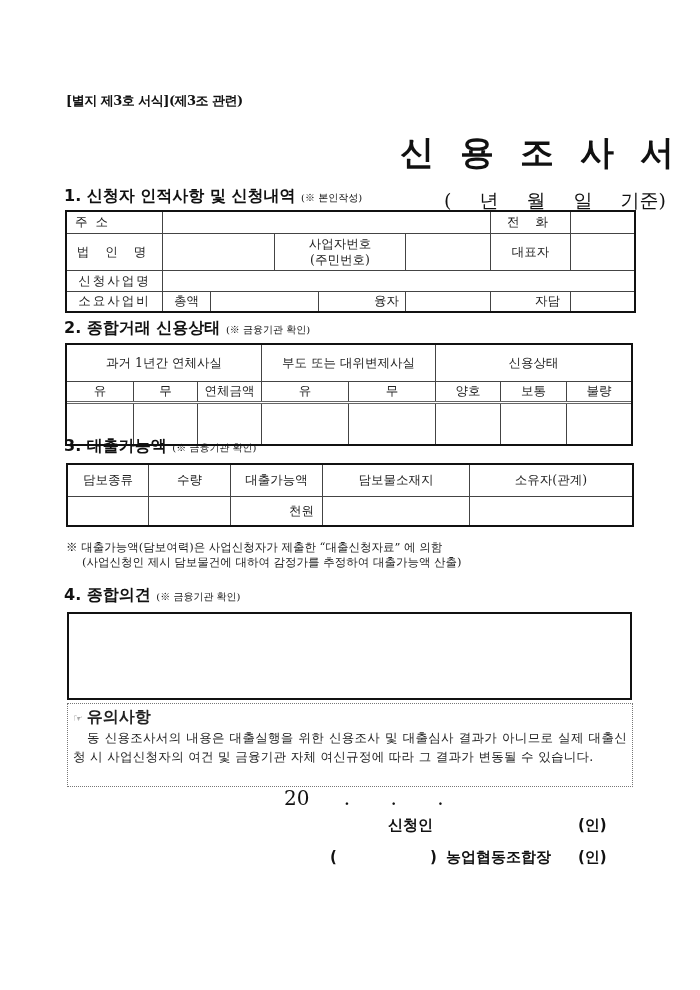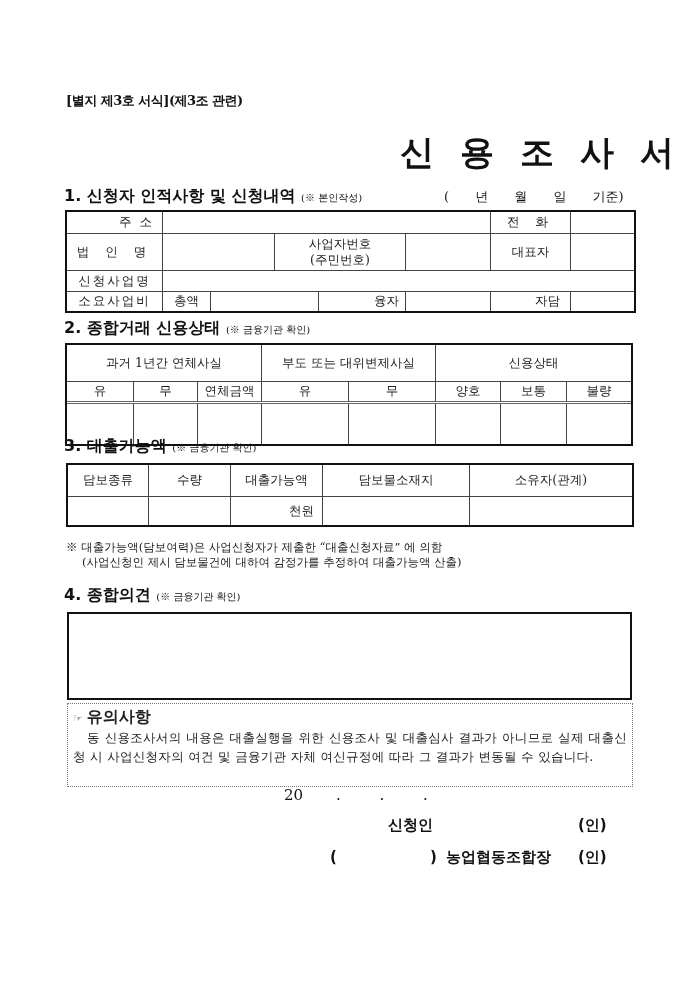--- a/index.html
+++ b/index.html
@@ -6,41 +6,41 @@
   body { width:700px; height:990px; position:relative; overflow:hidden; color:#111;
          font-family:"DejaVu Serif","Liberation Serif",serif; }
   .abs { position:absolute; }
   .form-ref { left:66px; top:92px; font-size:13px; font-weight:bold; letter-spacing:-0.5px; }
   .title { left:0; width:700px; top:130px; text-align:right; font-size:34px; font-weight:bold;
            letter-spacing:26px; padding-left:26px; box-sizing:border-box;
            font-family:"DejaVu Sans","Liberation Sans",sans-serif; }
   .sec-head { left:64px; font-size:16px; font-weight:bold; white-space:nowrap;
               font-family:"DejaVu Sans","Liberation Sans",sans-serif; }
   .sec-head .note { font-weight:normal; font-family:"DejaVu Serif","Liberation Serif",serif; font-size:10px; }
-  .date-basis { left:444px; top:188px; font-size:13px; word-spacing:22px; white-space:nowrap; }
+  .date-basis { left:444px; top:188px; font-size:19px; word-spacing:22px; white-space:nowrap; }
 
   table { border-collapse:collapse; position:absolute; table-layout:fixed; }
   td { border:1px solid #444; font-size:12.5px; text-align:center; padding:0; color:#222; overflow:hidden; white-space:nowrap; }
   table.outer { outline:2px solid #111; outline-offset:-1px; }
 
   .t1 { left:66px; top:211px; width:568px; }
   .t1 td.lbl { letter-spacing:2px; }
-  .spread { display:flex; justify-content:flex-end; padding:0 8px; }
+  .spread { display:flex; justify-content:flex-start; padding:0 8px; }
   .t2 { left:66px; top:344px; width:565px; }
   .t2 tr.hdr2 td { border-bottom:3px double #666; }
   .t3 { left:67px; top:464px; width:565px; }
   .right { text-align:right; padding-right:8px; }
 
   .footnote { left:66px; top:540px; font-size:11.5px; line-height:15px; color:#222; white-space:nowrap; }
   .opinion-box { left:67px; top:612px; width:565px; height:88px; border:2px solid #111; box-sizing:border-box; }
   .notice { left:67px; top:703px; width:566px; height:84px; border:1px dotted #777; box-sizing:border-box;
             padding:3px 5px; font-size:12.5px; line-height:19px; color:#222; }
   .notice .nt { font-weight:bold; font-family:"DejaVu Sans","Liberation Sans",sans-serif; font-size:16px; }
   .notice .body { text-align:justify; text-indent:14px; letter-spacing:0.3px; }
-  .date-line { left:284px; top:786px; font-size:15px; white-space:nowrap;text-align:right; }
+  .date-line { left:284px; top:786px; font-size:20px; white-space:nowrap;text-align:right; }
   .date-line span { display:inline-block; }
   .sign { font-size:15px; font-weight:bold; white-space:nowrap; font-family:"DejaVu Sans","Liberation Sans",sans-serif; }
 </style>
 </head>
 <body>
 
 <div class="abs form-ref">[별지 제3호 서식](제3조 관련)</div>
 <div class="abs title">신용조사서</div>
 
 <div class="abs sec-head" style="top:186px;">

